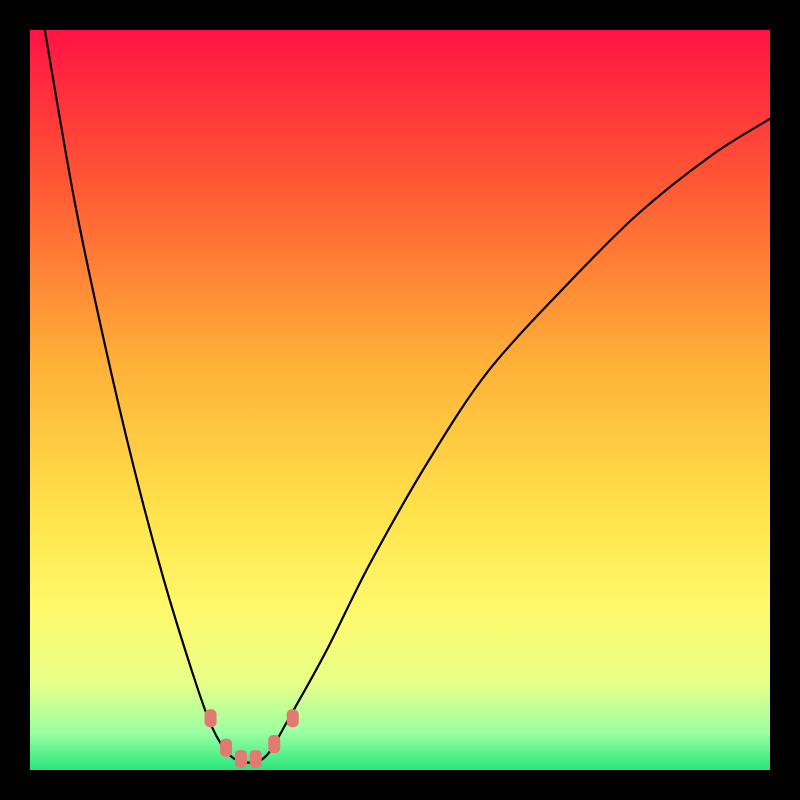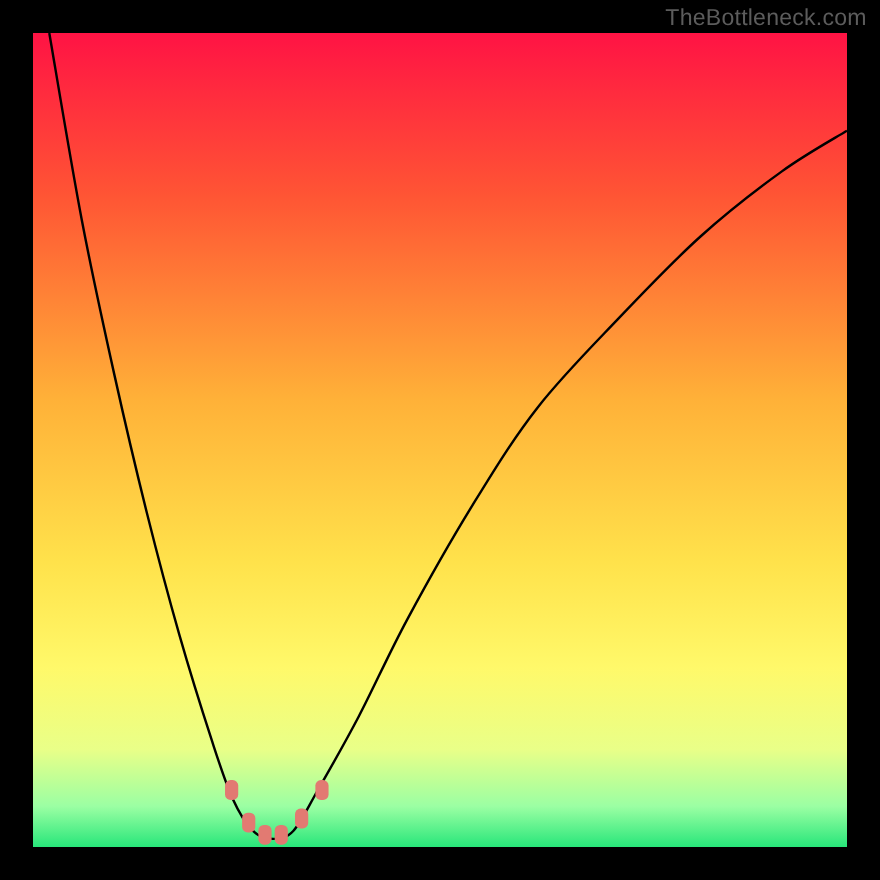--- a/index.html
+++ b/index.html
@@ -7,21 +7,20 @@
   .frame { position: absolute; top: 0; left: 0; width: 800px; height: 800px; background: #000; }
   .watermark { position: absolute; top: 5px; right: 12px; font-family: Arial, sans-serif; font-size: 21px; color: #5c5c5c; font-weight: 500; letter-spacing: 0.2px; }
   .plot-area { position: absolute; top: 30px; left: 30px; width: 740px; height: 740px; }
   .gradient-bg { position: absolute; top: 0; left: 0; width: 100%; height: 100%; }
   .curve-layer { position: absolute; top: 0; left: 0; width: 100%; height: 100%; pointer-events: none; }
 </style>
 </head>
 <body>
 
 <div class="frame">
-  <div class="watermark">TheBottleneck.com</div>
   <div class="plot-area">
     <svg class="gradient-bg" viewBox="0 0 740 740" preserveAspectRatio="none">
       <defs>
         <linearGradient id="bg-grad" x1="0" y1="0" x2="0" y2="1">
             <stop offset="0%" stop-color="#ff1344"></stop>
             <stop offset="20%" stop-color="#ff5534"></stop>
             <stop offset="45%" stop-color="#ffb138"></stop>
             <stop offset="65%" stop-color="#ffe24b"></stop>
             <stop offset="78%" stop-color="#fff96a"></stop>
             <stop offset="88%" stop-color="#e9ff88"></stop>

